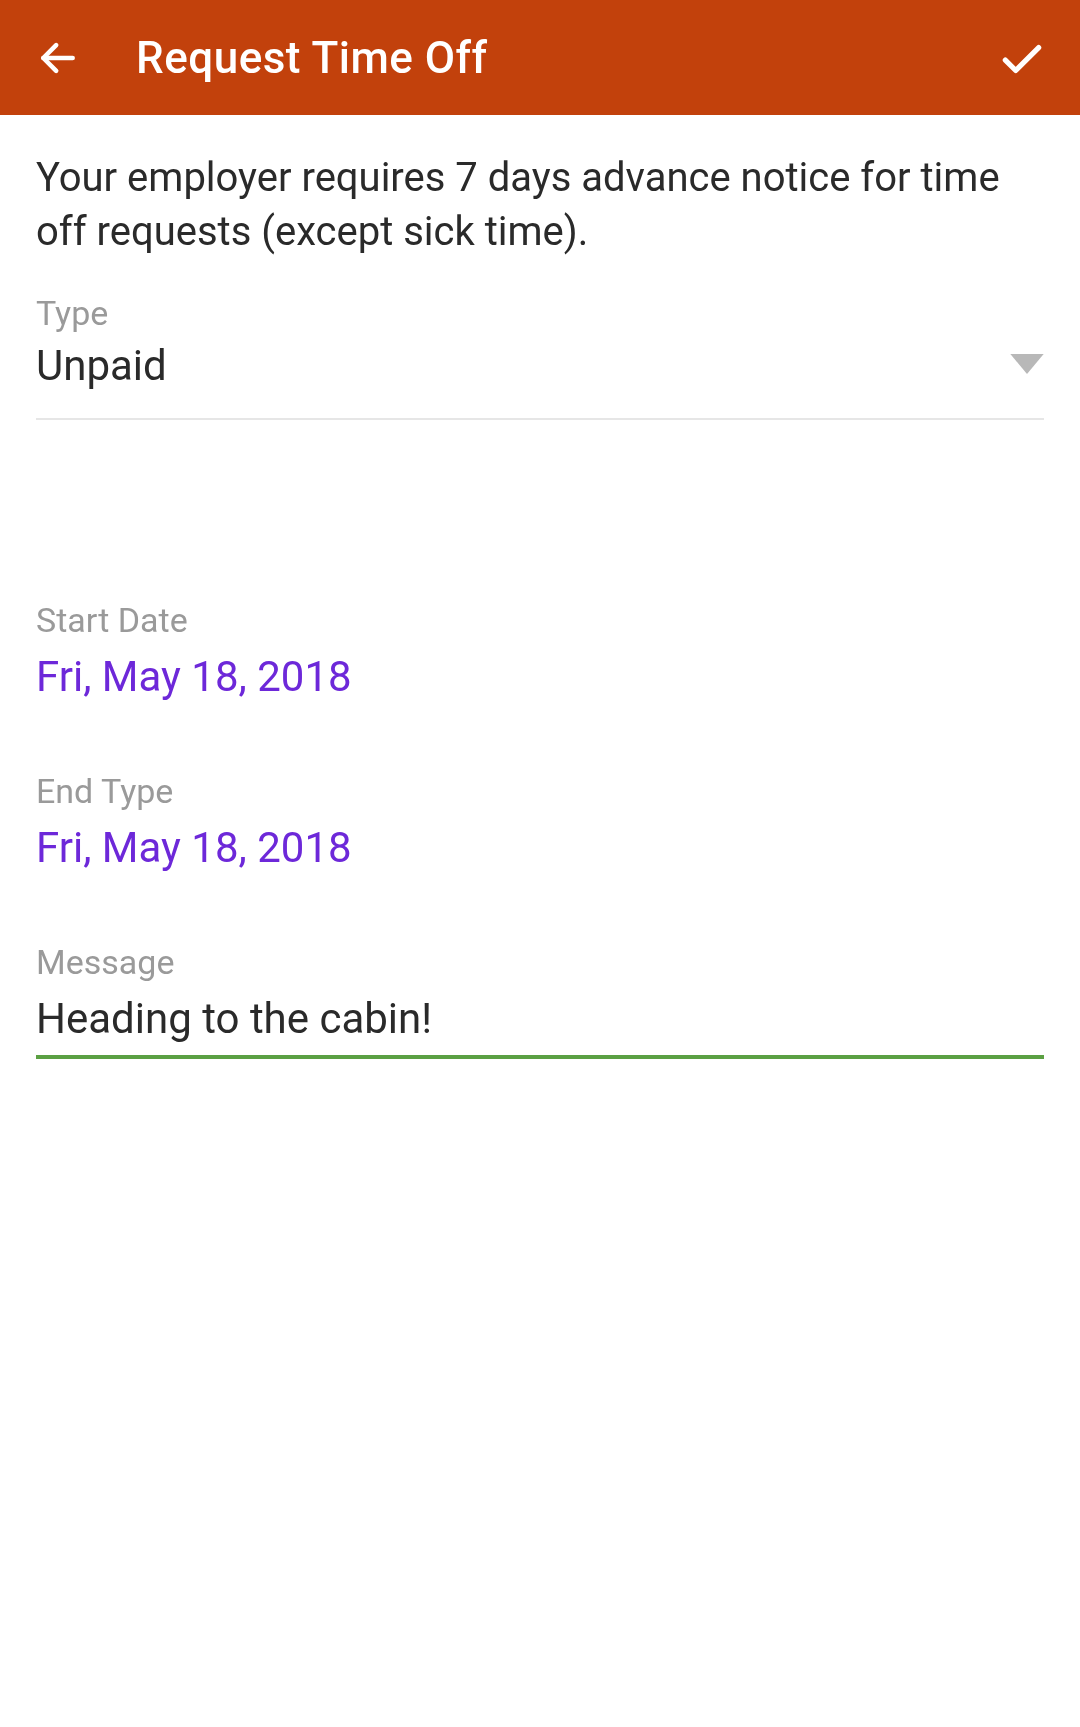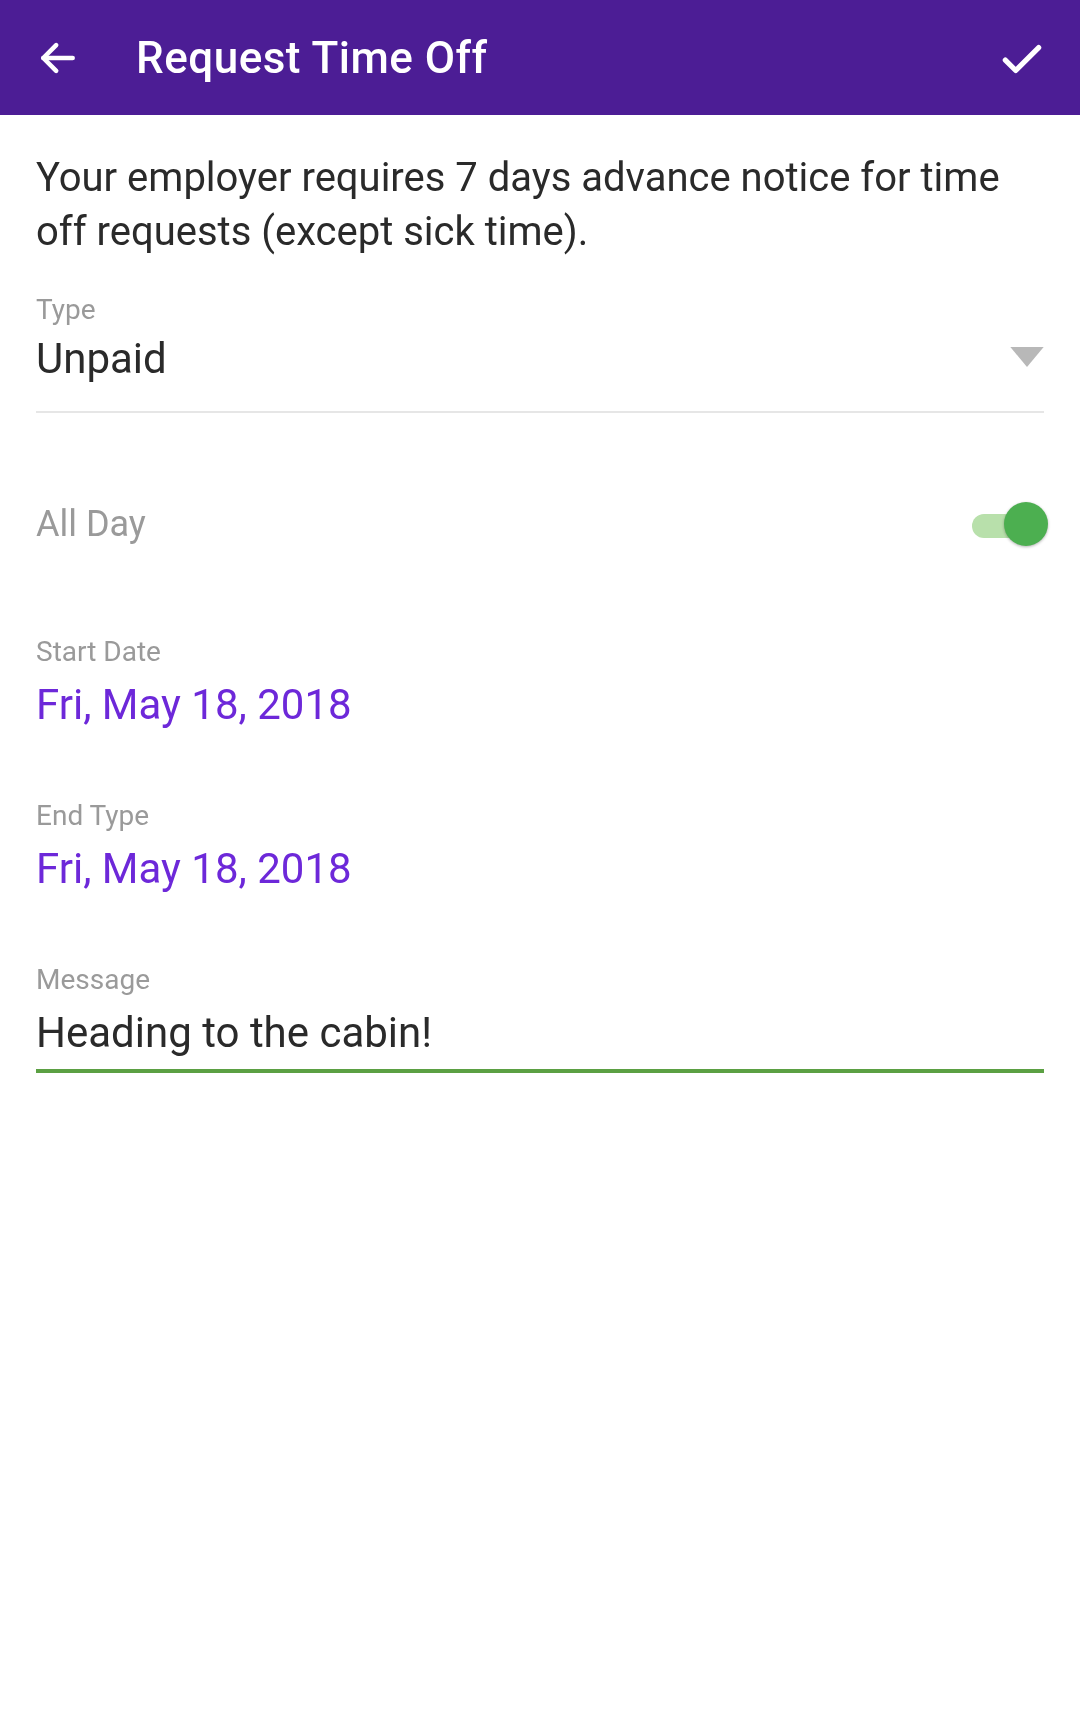--- a/index.html
+++ b/index.html
@@ -1,33 +1,33 @@
 <!DOCTYPE html>
 <html><head>
 <meta charset="utf-8">
 <style>
   * { box-sizing: border-box; margin: 0; padding: 0; }
   html, body { width: 1080px; height: 1727px; font-family: -apple-system, "Segoe UI", Roboto, "Helvetica Neue", Arial, sans-serif; background:#fff; color:#2a2a2a; }
   .app-bar {
-    background:#4c1d95;
+    background:#c2410c;
     height:115px;
     display:flex;
     align-items:center;
     padding:0 28px;
     color:#fff;
   }
   .app-bar .back { width:60px; display:flex; align-items:center; justify-content:center; cursor:pointer; }
   .app-bar .title { flex:1; font-size:44px; font-weight:500; padding-left:48px; letter-spacing:0.5px; }
   .app-bar .confirm { width:60px; display:flex; align-items:center; justify-content:center; cursor:pointer; }
   .app-bar svg { stroke:#fff; }
 
   .content { padding:36px 36px 0 36px;border-radius:17px; }
   .notice { font-size:40px; line-height:1.35; color:#2a2a2a; margin-bottom:34px; }
 
-  .label { font-size:28px; color:#9a9a9a; margin-bottom:8px; }
+  .label { font-size:34px; color:#9a9a9a; margin-bottom:8px; }
   .select-row { display:flex; align-items:center; justify-content:space-between; border-bottom:2px solid #e6e6e6; padding-bottom:28px; cursor:pointer; }
   .select-row .value { font-size:42px; color:#2a2a2a; }
   .select-row .caret svg { fill:#b8b8b8; }
 
   .section-gap-lg { height:90px; }
   .section-gap-md { height:70px; }
 
   .row-flex { display:flex; align-items:center; justify-content:space-between; }
   .row-flex .label-inline { font-size:36px; color:#9a9a9a; }
 
@@ -77,27 +77,20 @@
       <span class="caret">
         <svg width="34" height="20" viewBox="0 0 10 6">
             <polygon points="0,0 10,0 5,6"></polygon>
           </svg>
       </span>
     </div>
   </div>
 
   <div class="section-gap-lg"></div>
 
-  <div class="row-flex">
-    <span class="label-inline">All Day</span>
-    <div class="switch">
-      <div class="track"></div>
-      <div class="thumb"></div>
-    </div>
-  </div>
 
   <div class="section-gap-lg"></div>
 
   <div class="field">
     <div class="label">Start Date</div>
     <div class="value">Fri, May 18, 2018</div>
   </div>
 
   <div class="section-gap-md"></div>
 

